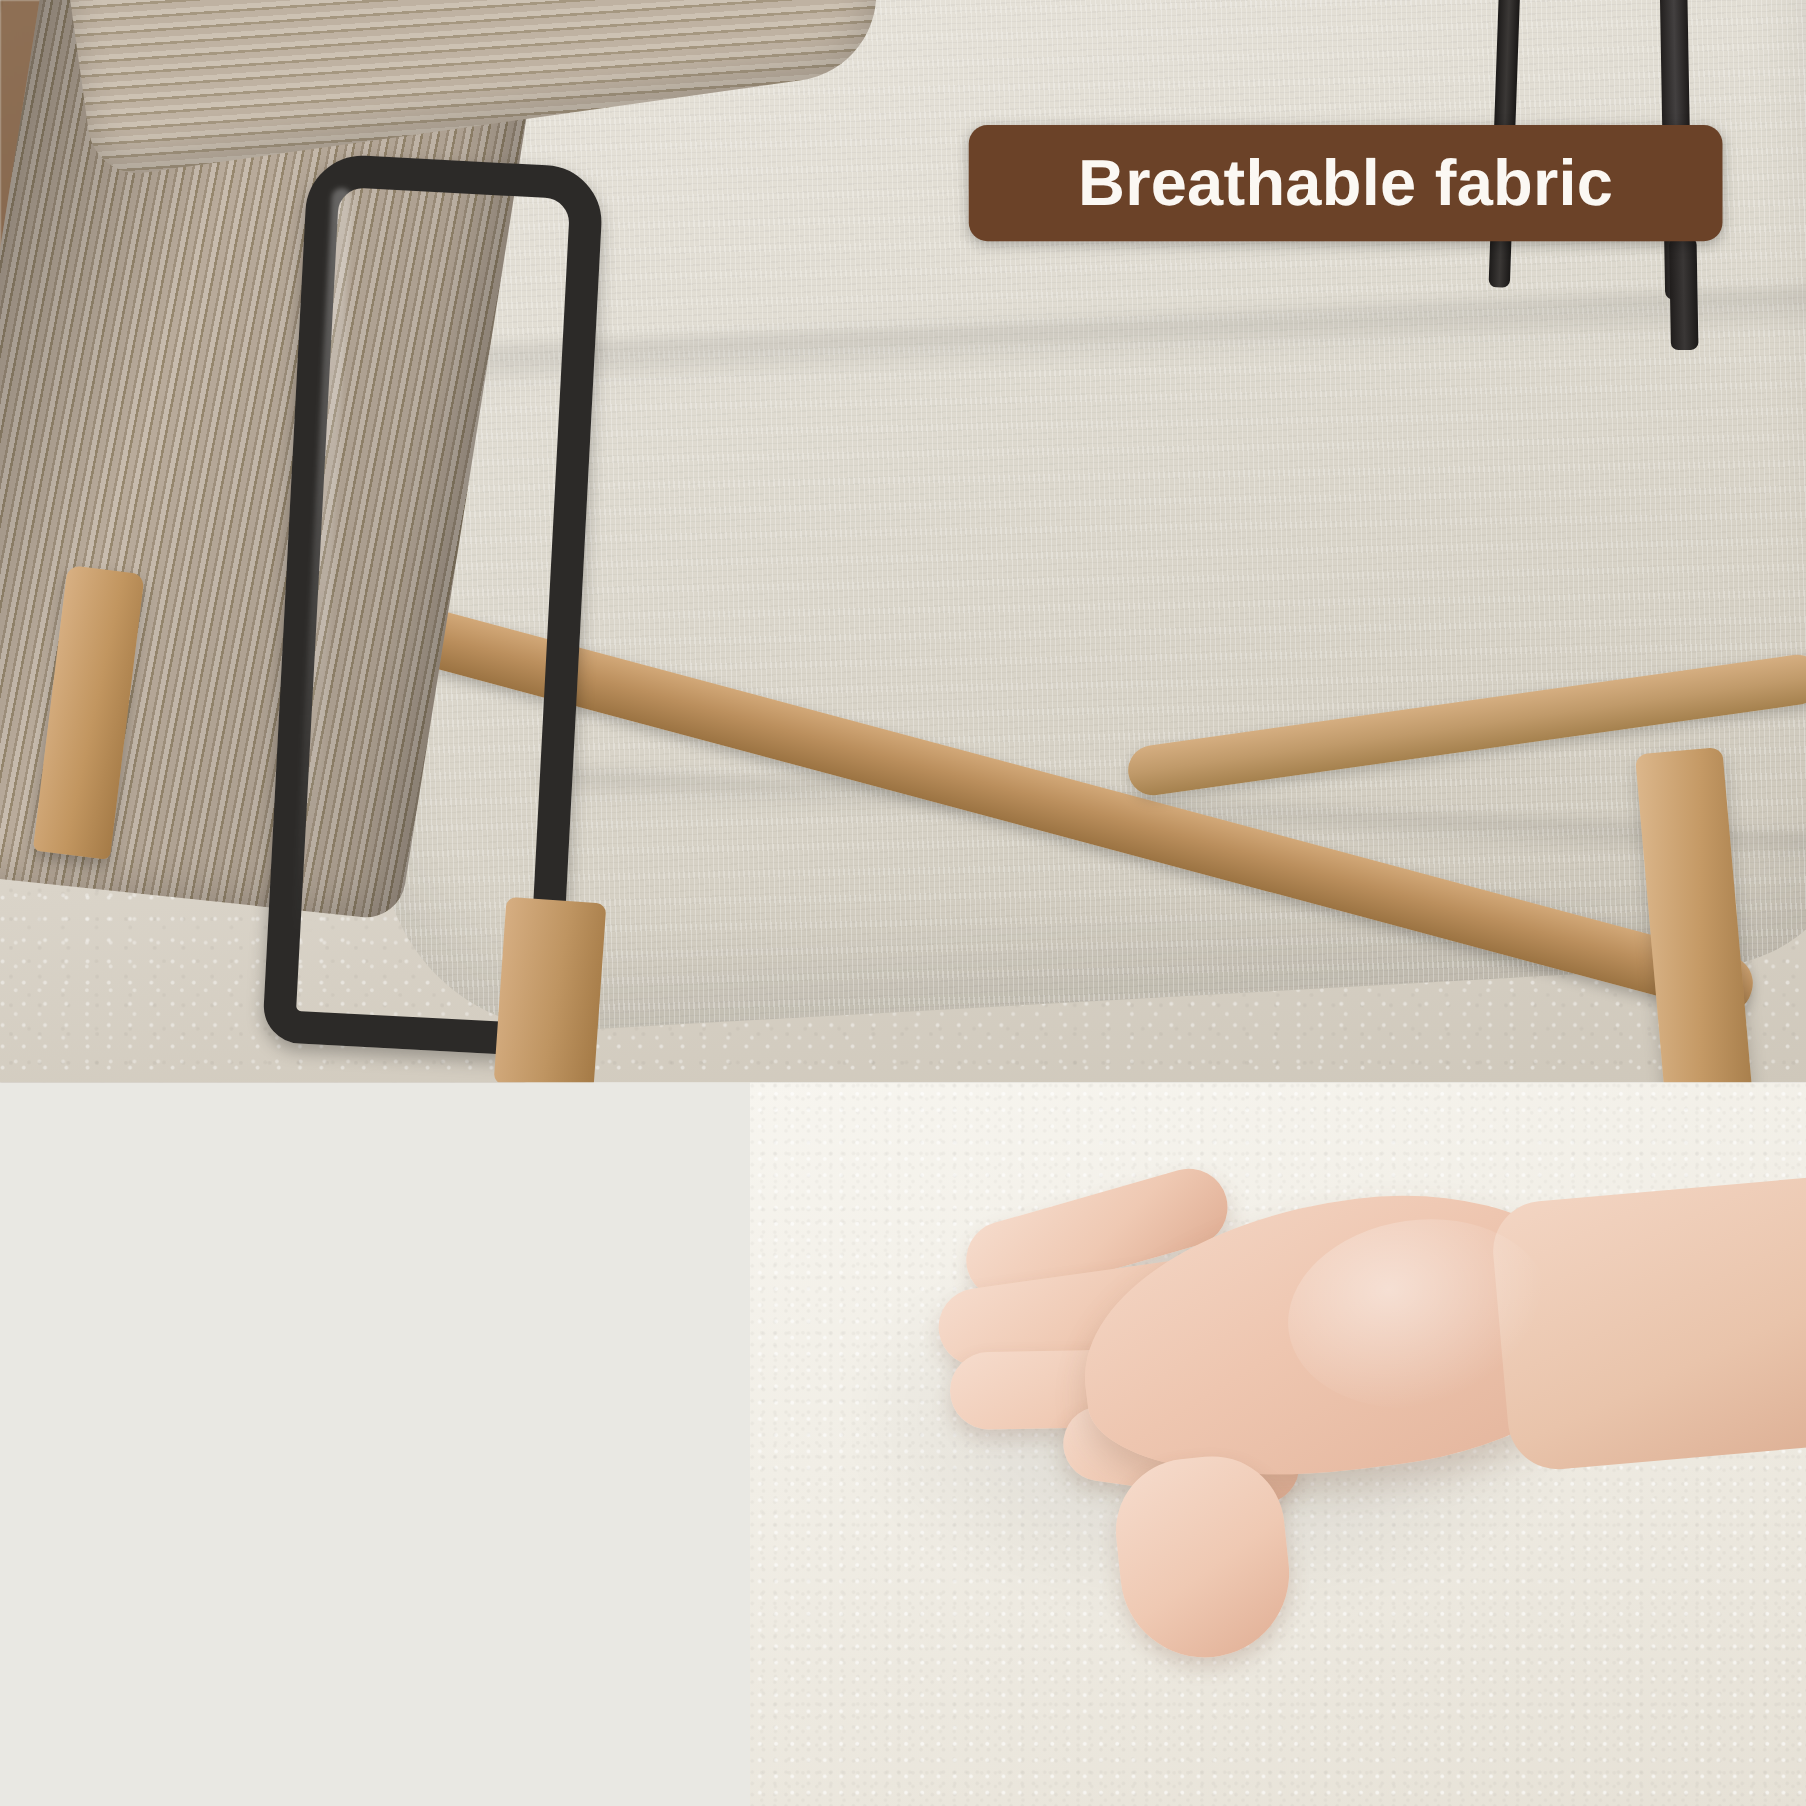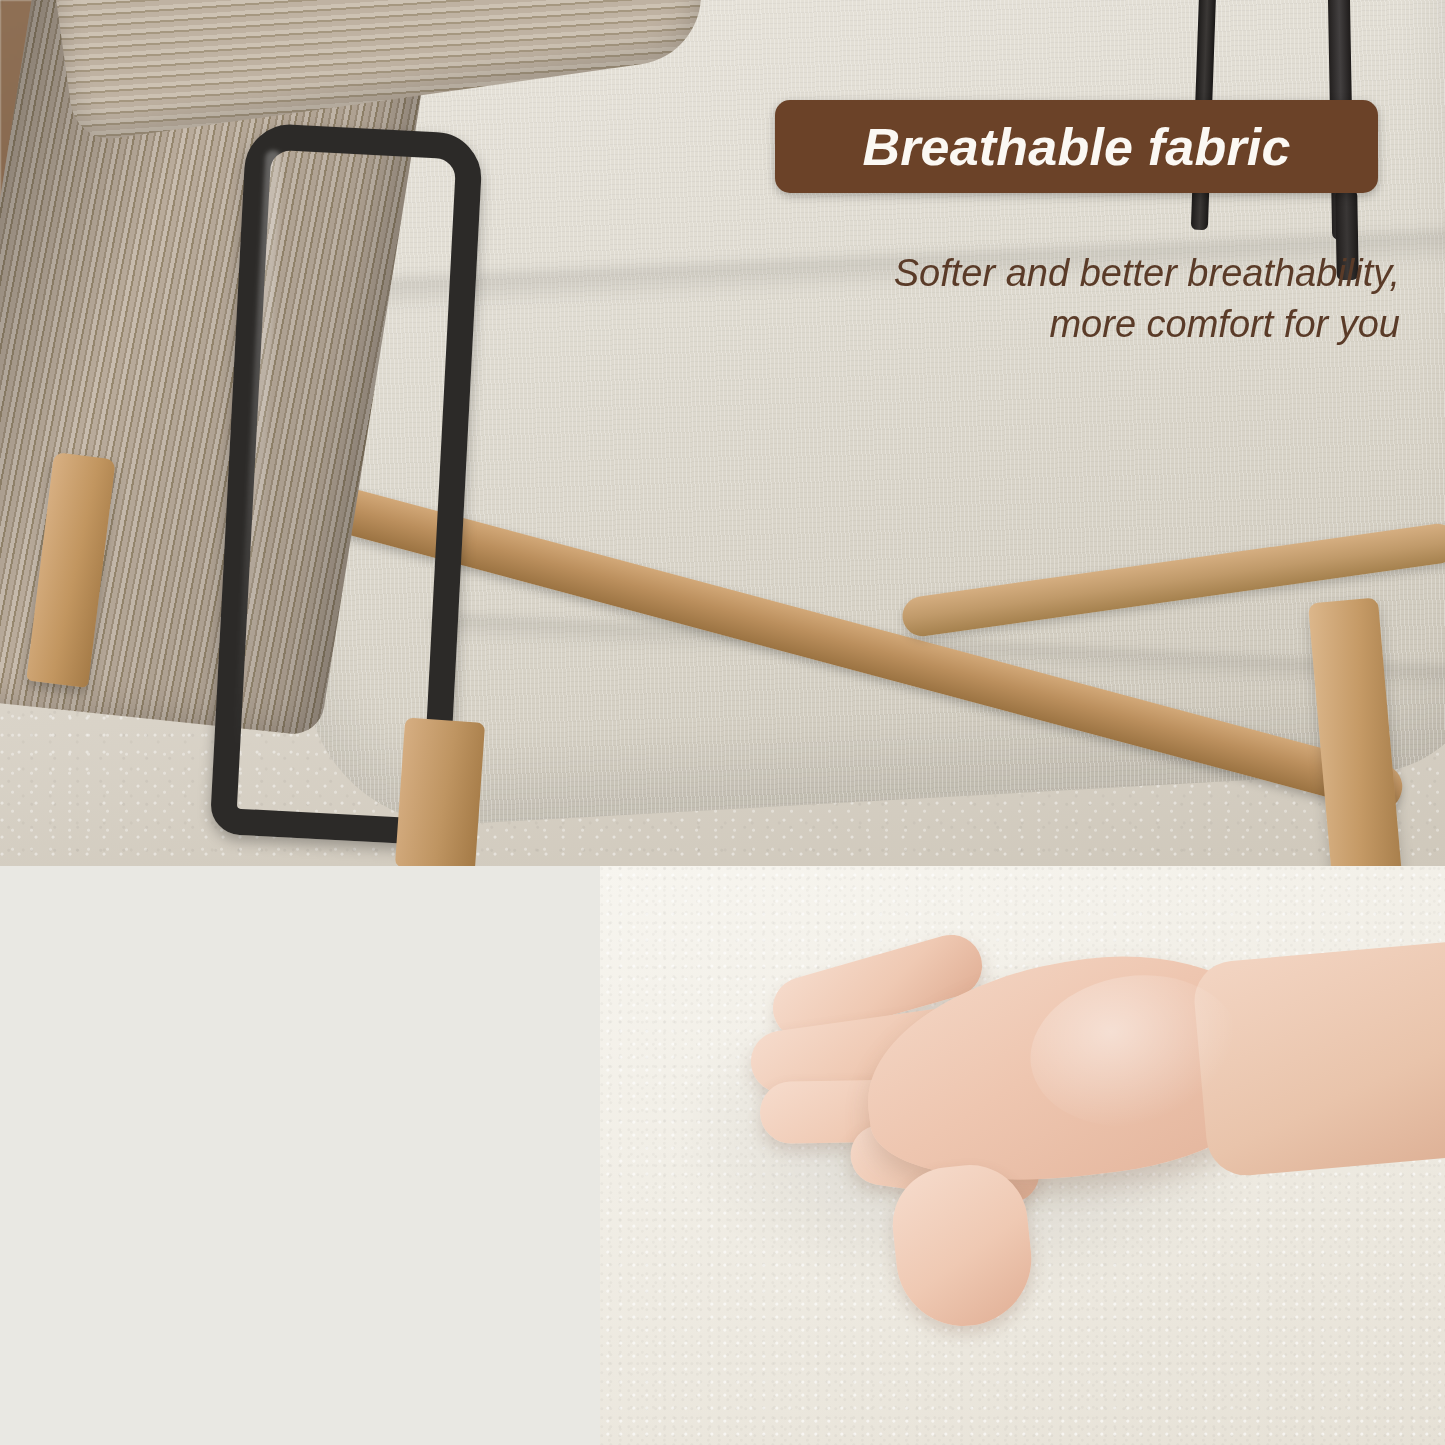--- a/index.html
+++ b/index.html
@@ -10,21 +10,20 @@
     width:1445px;height:1445px;
     overflow:hidden;
     background:#e9e8e3;
   }
 
   
   .panel-top{
     position:absolute;left:0;top:0;width:1445px;height:866px;
     overflow:hidden;
     background:#d9d5cd;
-    font-style:italic;
   }
   
   .floor{
     position:absolute;left:0;top:0;width:420px;height:866px;
     background:
       repeating-linear-gradient(100deg,
         rgba(0,0,0,.06) 0px, rgba(0,0,0,.06) 2px,
         rgba(255,255,255,.04) 2px, rgba(255,255,255,.04) 46px),
       linear-gradient(160deg,#8a6a4e 0%,#7c5c42 40%,#6e5139 100%);
     filter:blur(1px);
@@ -319,24 +318,20 @@
     <div class="leg-metal-c"></div>
 
     <div class="wood-leg-l"></div>
     <div class="wood-leg-m"></div>
     <div class="wood-leg-r"></div>
 
     <div class="badge" id="badge-top">
       <span class="badge-text">Breathable fabric</span>
     </div>
 
-    <div class="sub-top">
-      <span class="sub-line">Softer and better breathability,</span>
-      <span class="sub-line">more comfort for you</span>
-    </div>
   </div>
 
   <div class="panel-bottom">
     <div class="foam-photo"></div>
     <div class="foam-grain"></div>
     <div class="foam-dent"></div>
 
     <div class="hand">
       <div class="finger f1"></div>
       <div class="finger f2"></div>

